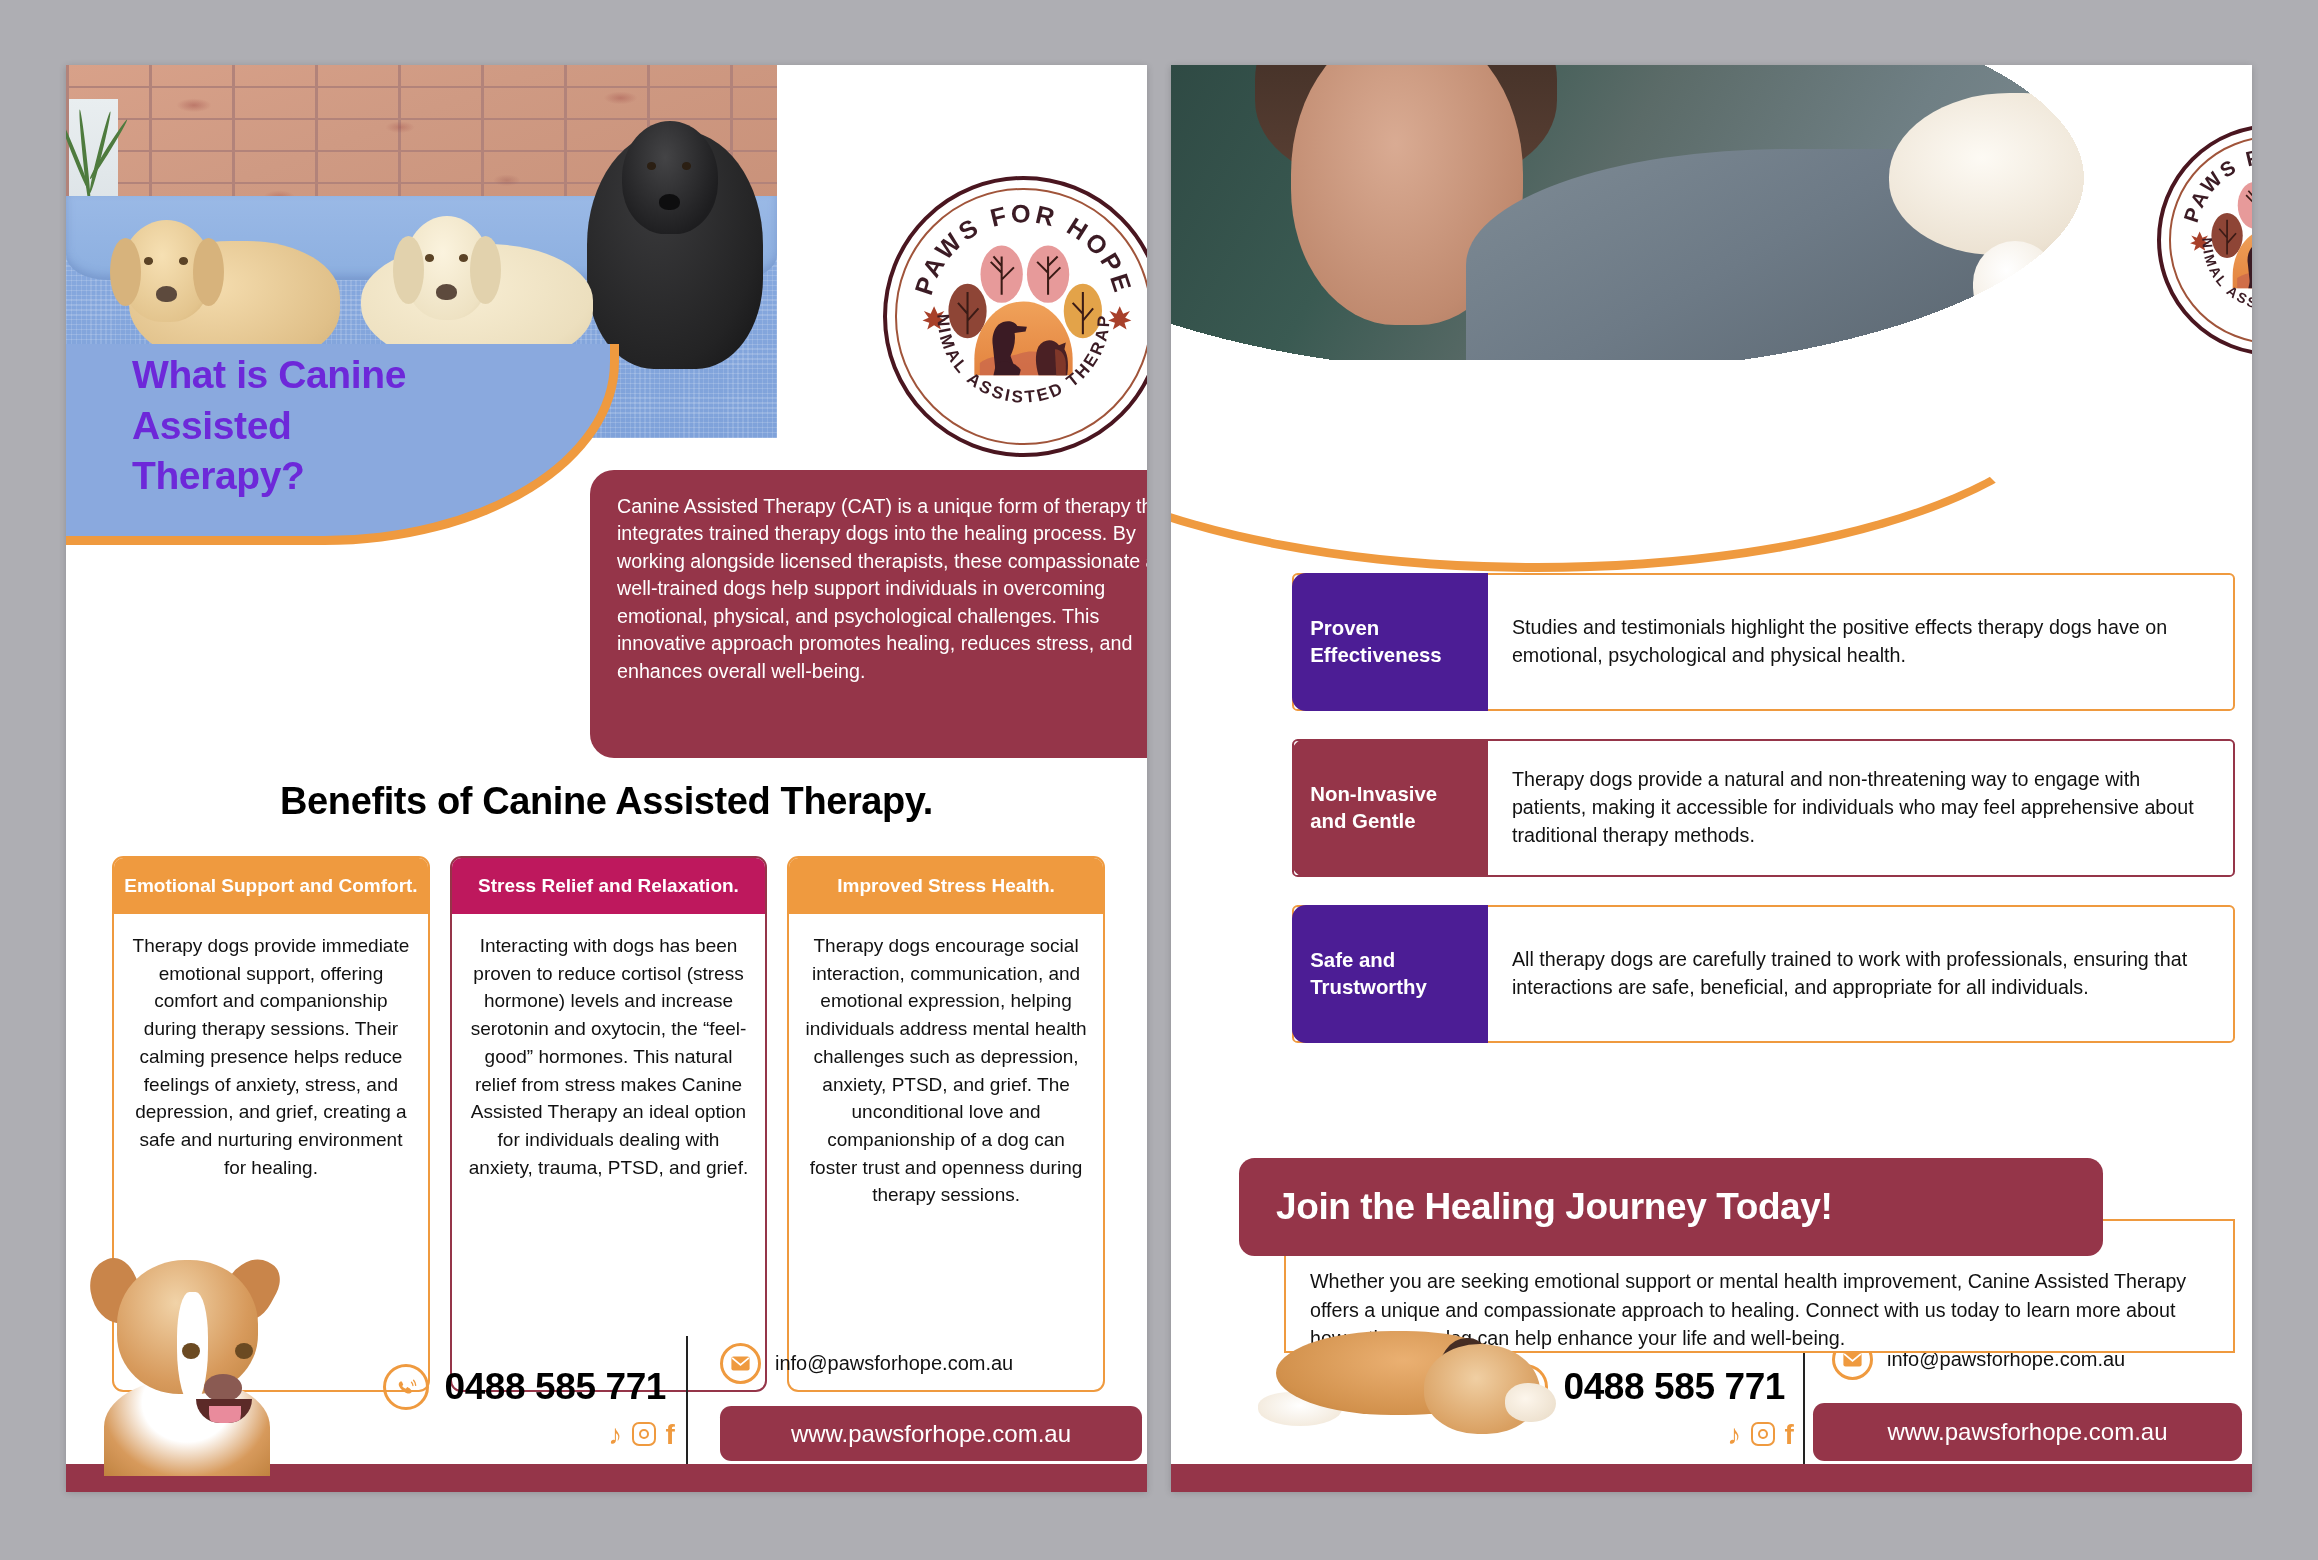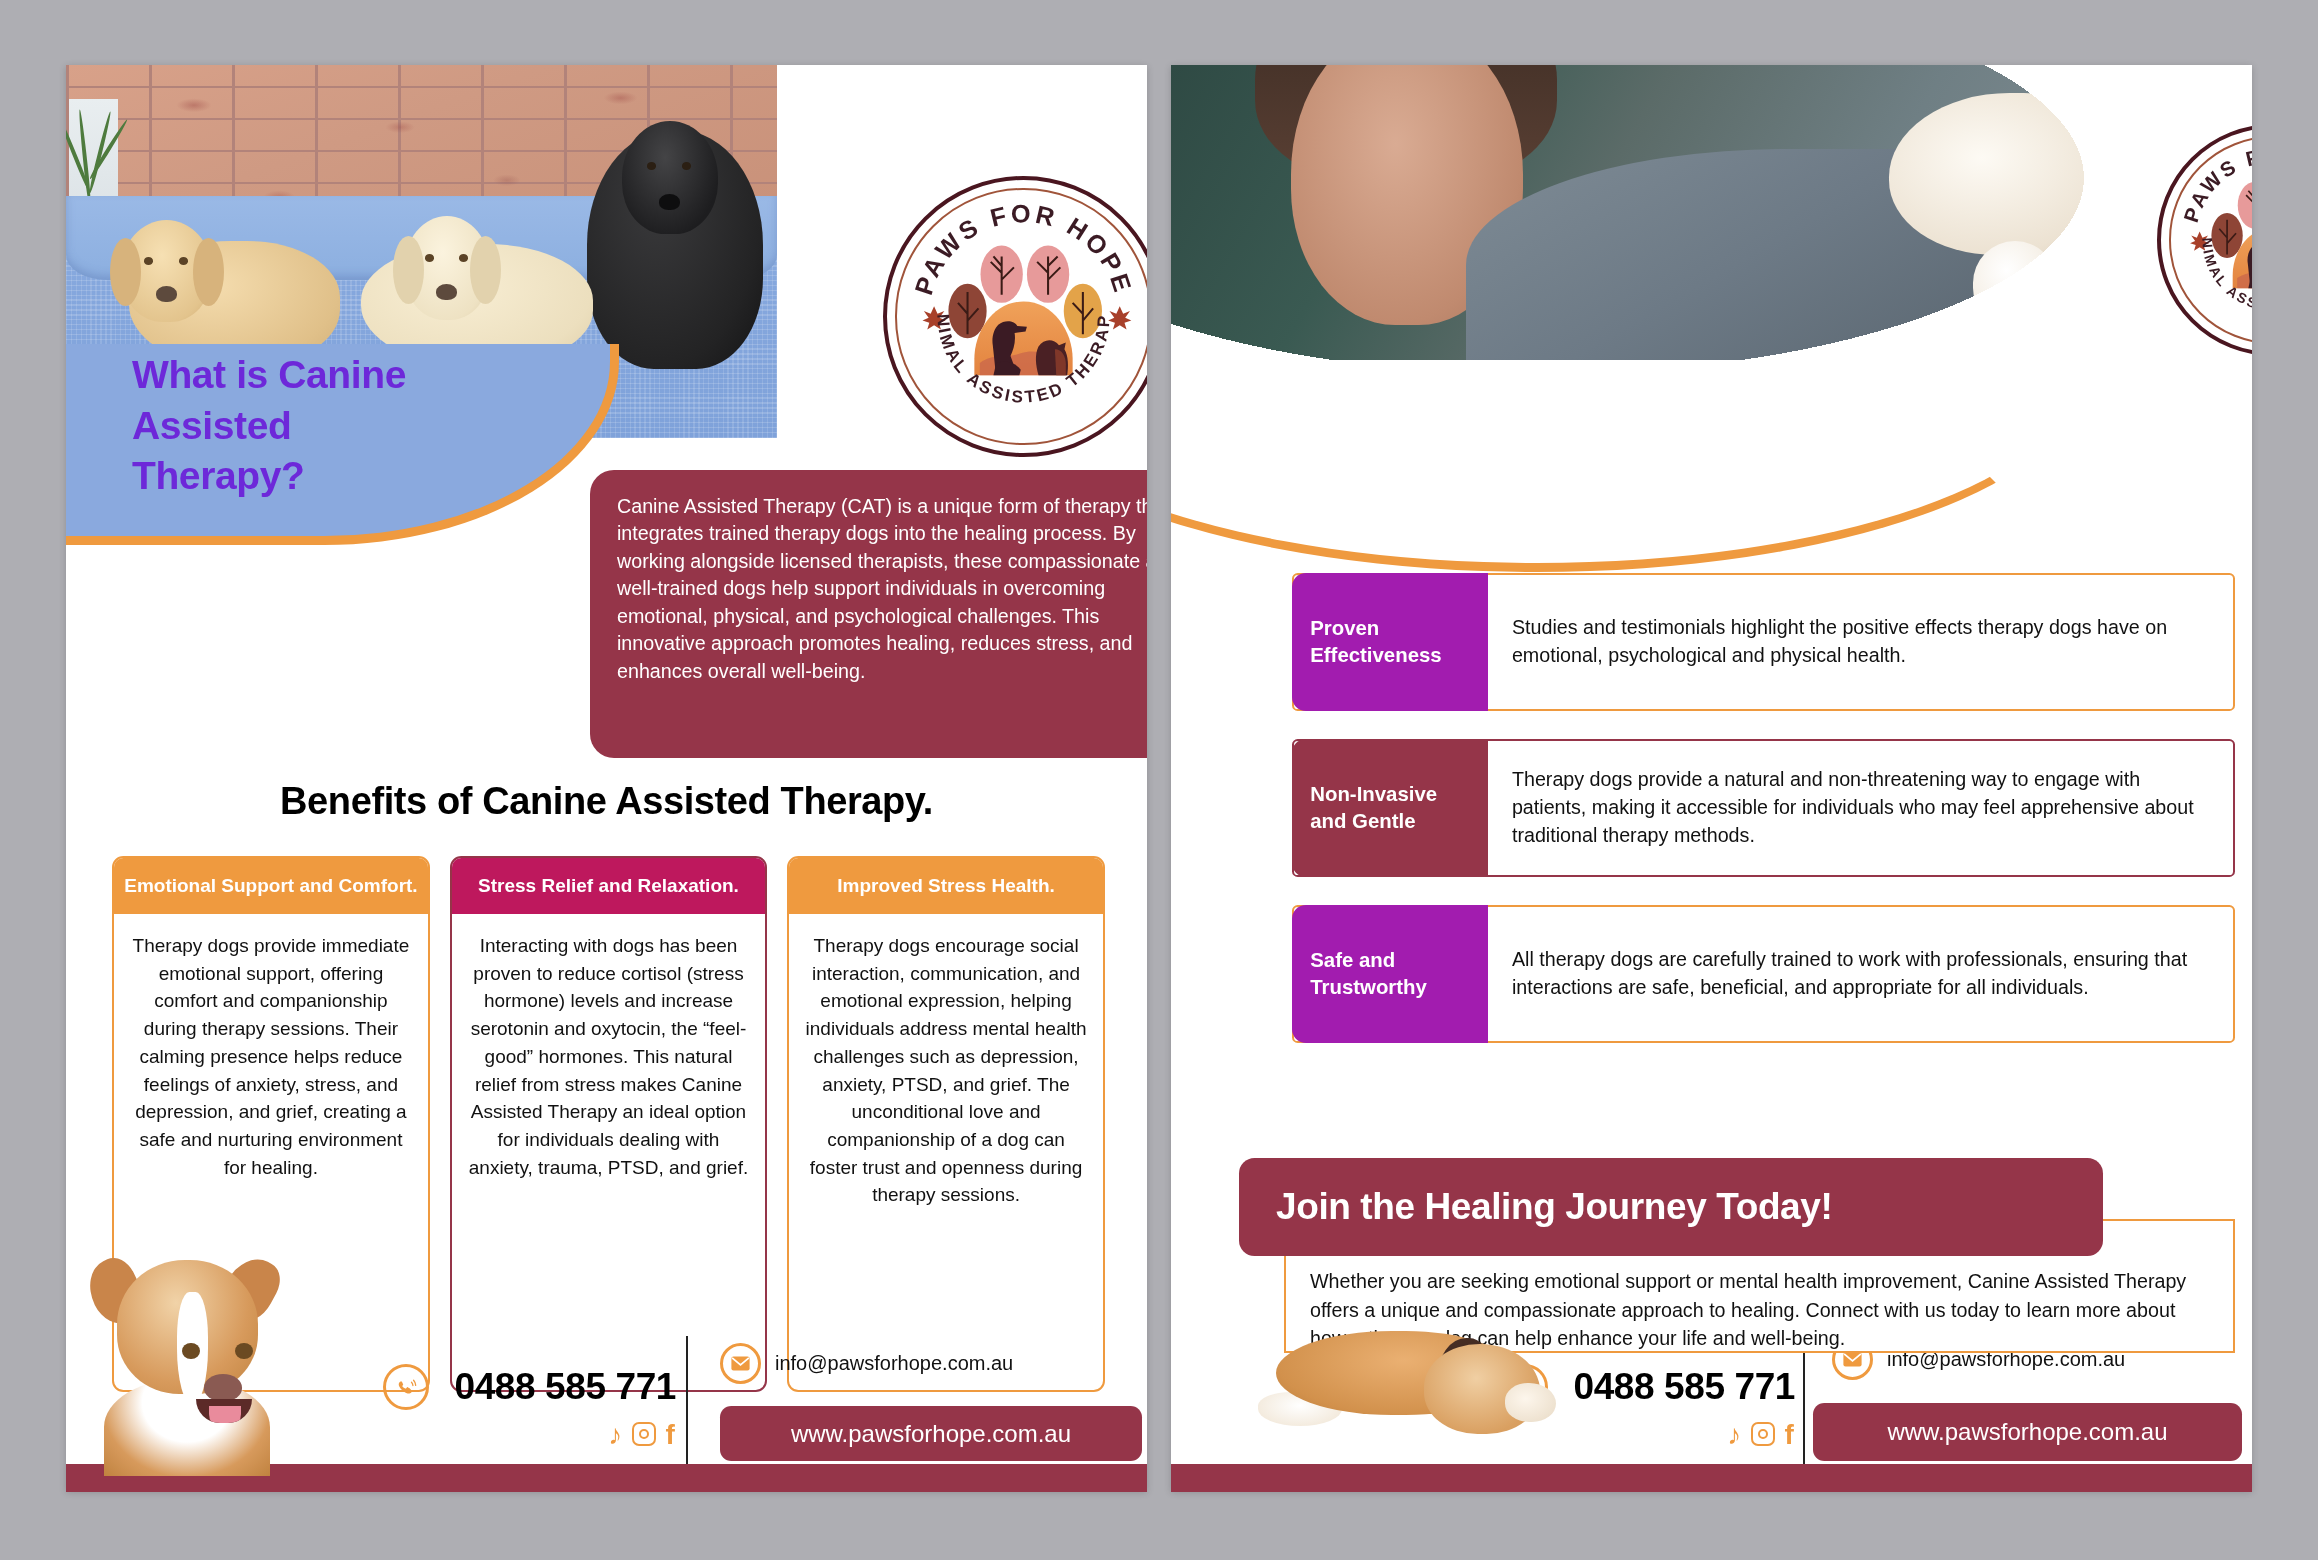--- a/index.html
+++ b/index.html
@@ -214,21 +214,21 @@
   
   .footer {
     position:absolute; left: 0; right:0; bottom: 28px; height: 176px;
   }
   .phone-row{ position:absolute; display:flex; align-items:center; gap: 15.5px; }
   .icon-circle{
     width: 46px; height: 46px; border-radius:50%;
     border: 3.5px solid #ef9a3f; display:flex; align-items:center; justify-content:center;
     flex:0 0 auto;
   }
-  .phone-num{ font-size: 37px; font-weight: 700; color:#000; letter-spacing:-0.4px;margin-left:10px;}
+  .phone-num{ font-size: 37px; font-weight: 700; color:#000; letter-spacing:-0.4px;}
   .socials{ position:absolute; display:flex; gap: 9.8px; color:#ef9a3f; font-size: 28px; font-weight:700;}
   .vdiv{ position:absolute; width: 2.1px; background:#222; }
   .email-row{ position:absolute; display:flex; align-items:center; gap:14px; }
   .email-txt{ font-size: 20px; color:#111; }
   .web-btn{
     position:absolute; background:#953549; border-radius:11.3px;
     display:flex; align-items:center; justify-content:center;
     color:#fff; font-size:24px;
   }
 
@@ -271,21 +271,21 @@
   }
 
   
   .frow{
     position:absolute; left: 121px; width: 943px;
     border: 2.1px solid #ef9a3f; border-radius: 5.6px;
     display:flex; align-items:stretch; background:#fff;
   }
   .frow.maroon{ border-color:#953549; }
   .frow-label{
-    width: 196px; flex:0 0 196px; background:#a21caf; color:#fff;
+    width: 196px; flex:0 0 196px; background:#4c1d95; color:#fff;
     display:flex; align-items:center;
     padding: 0 18.3px;
     font-size: 20.4px; font-weight:700; line-height:1.34;
     border-radius: 14px 0 0 14px;
     margin: -2.1px 0 -2.1px -2.1px;
   }
   .frow.maroon .frow-label{ background:#953549; }
   .frow-body{
     flex:1 1 auto; padding: 21px 24px; font-size: 19.7px; line-height:1.42; color:#111;
     display:flex; align-items:center;

